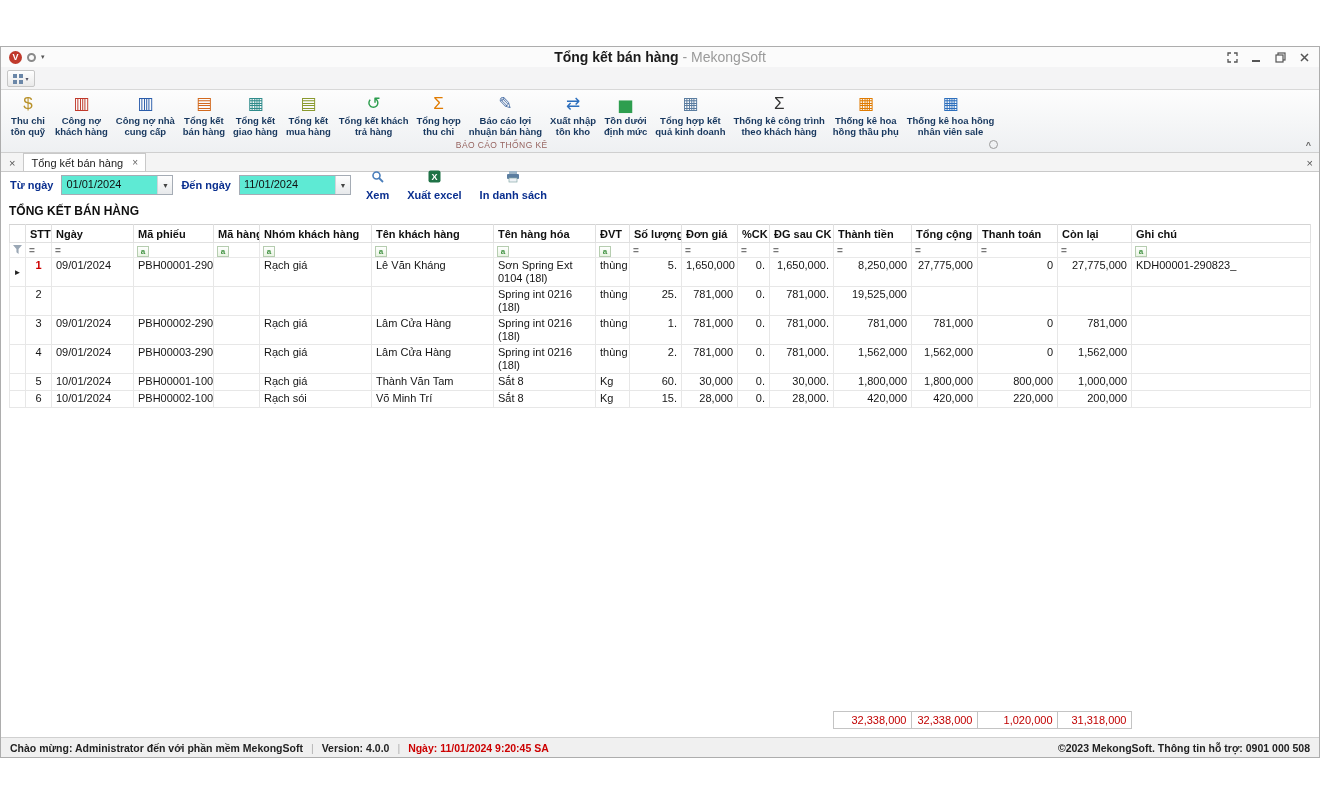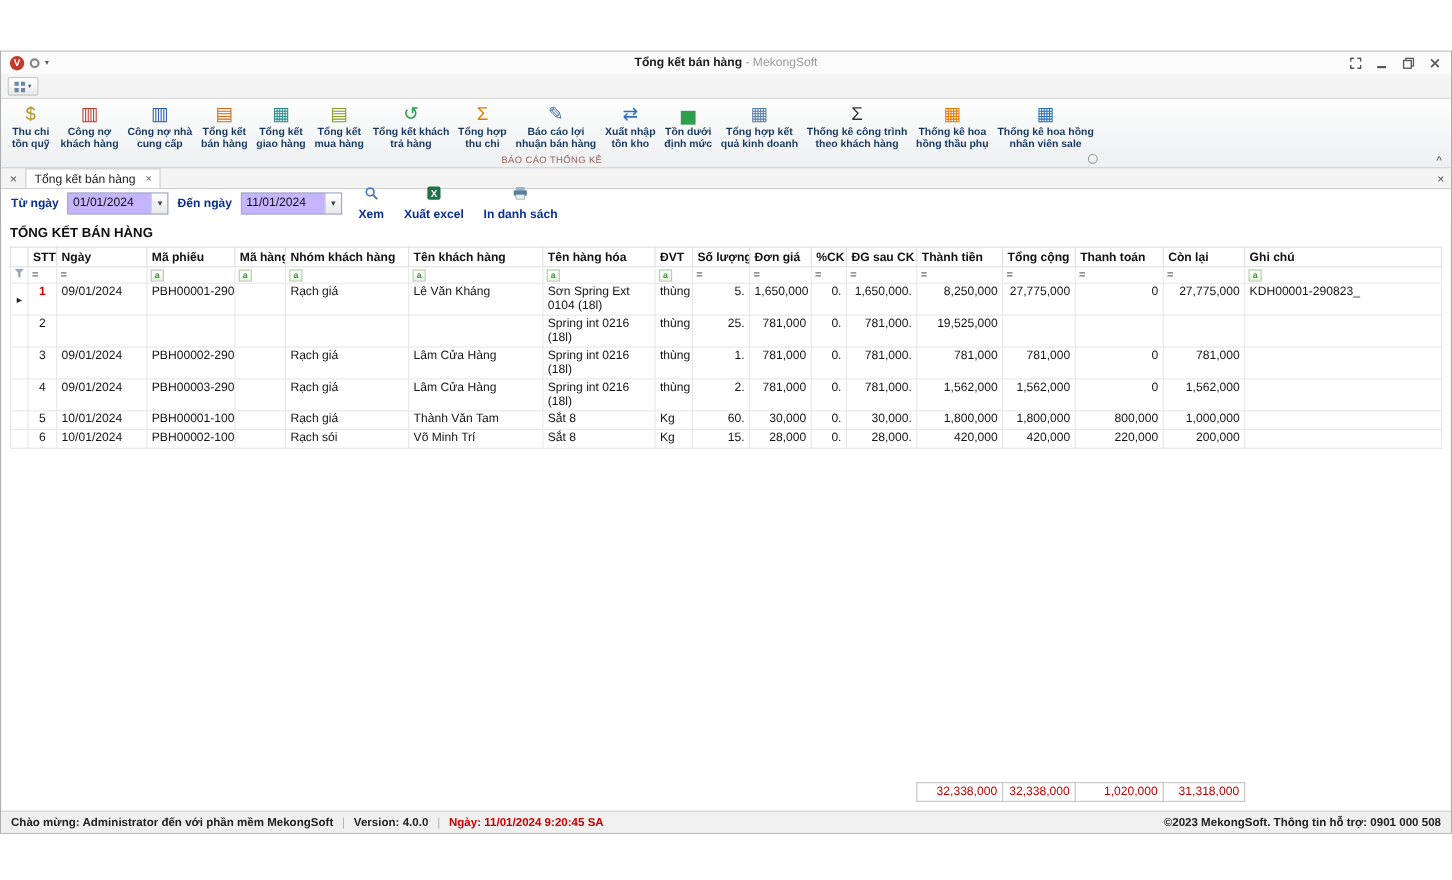--- a/index.html
+++ b/index.html
@@ -6,21 +6,21 @@
   html,body{width:1320px;height:800px;background:#ffffff;font-family:"Liberation Sans","DejaVu Sans",sans-serif;}
   .page{position:relative;width:1320px;height:800px;overflow:hidden;background:#fff;}
   .window{position:absolute;top:46px;left:0;width:1320px;height:712px;border:1px solid #adadad;background:#fff;display:flex;flex-direction:column;color:#1e1e1e;font-size:11px;}
 
   
   .titlebar{height:20px;background:#fbfbfb;display:flex;align-items:center;padding:0 8px;position:relative;flex:0 0 auto;}
   .qat{display:flex;align-items:center;gap:5px;z-index:2;}
   .logo{width:13px;height:13px;border-radius:50%;background:#c0392b;color:#fff;font-size:9px;font-weight:bold;display:flex;align-items:center;justify-content:center;}
   .ring{width:9px;height:9px;border-radius:50%;border:2px solid #8a8a8a;}
   .qat-caret{font-size:7px;color:#555;}
-  .title-center{position:absolute;left:0;right:0;text-align:center;font-size:11px;}
+  .title-center{position:absolute;left:0;right:0;text-align:center;font-size:14px;}
   .title-main{font-weight:bold;color:#1b1b1b;}
   .title-suffix{color:#9a9a9a;}
   .win-controls{margin-left:auto;display:flex;gap:11px;align-items:center;z-index:2;}
   .winbtn{display:flex;align-items:center;justify-content:center;width:13px;height:13px;}
 
   
   .menutabs{height:23px;background:#f4f4f5;border-bottom:1px solid #d8d8d8;display:flex;align-items:flex-end;padding:0 4px;flex:0 0 auto;}
   .appbtn{width:28px;height:17px;margin:0 5px 2px 2px;border:1px solid #c6c6c6;border-radius:2px;background:linear-gradient(#ffffff,#e9e9e9);display:flex;align-items:center;justify-content:center;gap:2px;}
   .appbtn .c{font-size:6px;color:#556;}
   .mtab-wrap{display:flex;align-items:flex-end;}
@@ -42,21 +42,21 @@
   
   .doctabs{height:19px;background:#f4f4f4;border-bottom:1px solid #c9c9c9;display:flex;align-items:flex-end;padding:0 6px;flex:0 0 auto;}
   .dt-close{font-size:11px;color:#555;margin:0 8px 2px 2px;line-height:11px;}
   .dtab{height:18px;background:#fff;border:1px solid #c9c9c9;border-bottom:none;padding:0 7px;display:flex;align-items:center;gap:9px;font-size:11px;color:#1b1b1b;}
   .dtab-close{font-size:10px;color:#666;line-height:10px;}
   .dt-close-right{margin-left:auto;font-size:11px;color:#555;margin-bottom:2px;line-height:11px;}
 
   
   .filterbar{height:26px;display:flex;align-items:center;gap:8px;padding:0 9px;background:#fff;flex:0 0 auto;}
   .flabel{color:#0a2f8f;font-weight:bold;}
-  .combo{width:92px;height:20px;border:1px solid #a5acb5;display:flex;align-items:stretch;background:#c4b5fd;}
+  .combo{width:112px;height:20px;border:1px solid #a5acb5;display:flex;align-items:stretch;background:#5eead4;}
   .combo-val{flex:1;padding:2px 4px;font-size:11px;color:#111;}
   .combo-btn{width:15px;display:flex;align-items:center;justify-content:center;font-size:7px;color:#444;border-left:1px solid #d0d5da;background:linear-gradient(#fefefe,#e7e9eb);}
   .toolbtn{display:flex;align-items:center;gap:4px;color:#0a2f8f;font-weight:bold;padding:2px 3px;margin-left:4px;flex-direction:column;}
 
   
   .content{flex:1;display:flex;flex-direction:column;padding:4px 8px 6px;overflow:hidden;}
   .report-title{font-size:12px;font-weight:bold;color:#0f0f0f;padding:2px 0 6px;}
   .grid-area{flex:1;display:flex;flex-direction:column;overflow:hidden;}
   table.grid{width:100%;border-collapse:collapse;table-layout:fixed;}
   .grid th{font-size:11px;font-weight:bold;text-align:left;padding:2px 4px;border:1px solid #e0e0e0;border-top:1px solid #d3d3d3;height:18px;white-space:nowrap;overflow:hidden;background:#fff;color:#111;}

